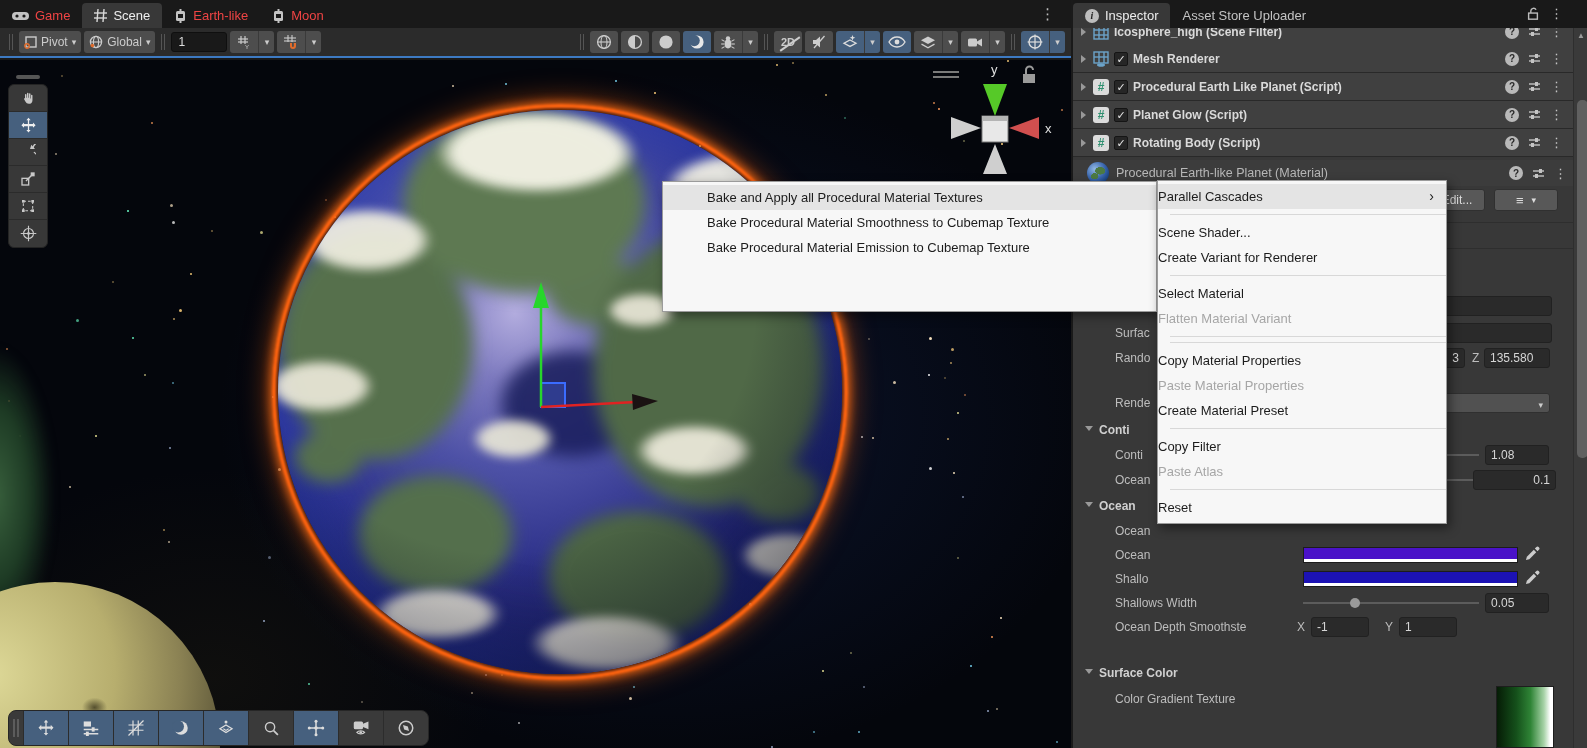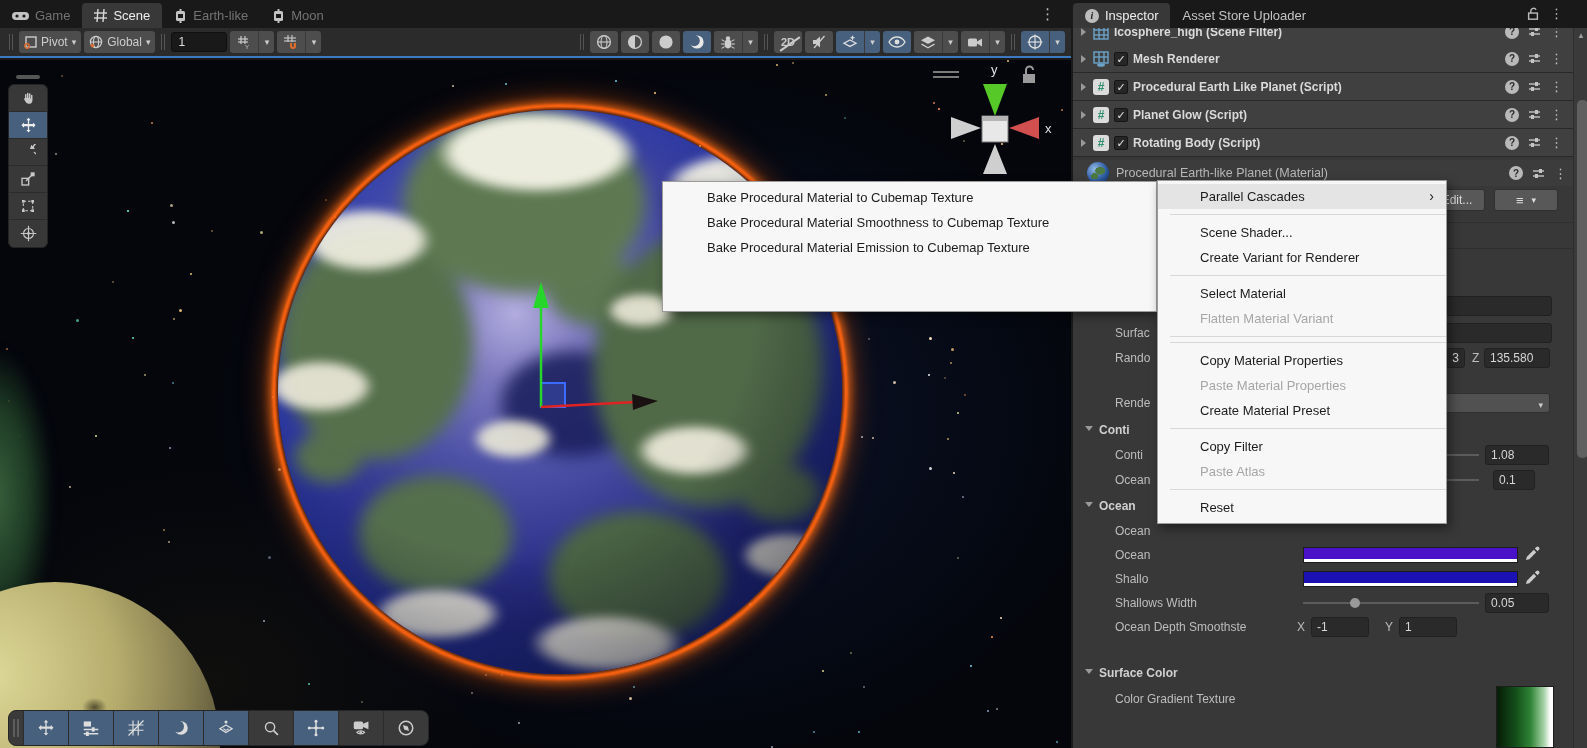--- a/index.html
+++ b/index.html
@@ -3,21 +3,21 @@
 <meta charset="utf-8">
 <style>
   * { margin:0; padding:0; box-sizing:border-box; }
   html,body { width:1587px; height:748px; overflow:hidden; }
   body { font-family:"Liberation Sans", sans-serif; background:#282828; position:relative; font-size:12px; color:#c8c8c8; }
   .r { position:absolute; }
 
   
   .left-pane { left:0; top:0; width:1071px; height:748px; background:#191919; }
   .tabbar { left:0; top:0; width:100%; height:28px; background:#191919; display:flex; align-items:flex-end; }
-  .tab { height:25px; display:flex; align-items:center; gap:6px; padding:0 12px; color:#737373; font-size:13px; border-radius:4px 4px 0 0; cursor:default; }
+  .tab { height:25px; display:flex; align-items:center; gap:6px; padding:0 12px; color:#ef4444; font-size:13px; border-radius:4px 4px 0 0; cursor:default; }
   .tab.active { background:#383838; color:#eee; }
   .tab svg { flex:0 0 auto; }
   .pane-kebab { color:#bbb; font-size:15px; line-height:28px; }
 
   .toolbar { left:0; top:28px; width:1071px; height:30px; background:#2b2b2b; border-bottom:2px solid #3d7ac2; display:flex; align-items:center; gap:3px; padding:0 6px; }
   .vsep { width:4px; height:16px; border-left:1px solid #555; border-right:1px solid #555; margin:0 3px; }
   .tbtn { height:22px; min-width:28px; padding:0 5px; background:#4d4d4d; border-radius:3px; display:flex; align-items:center; justify-content:center; gap:4px; color:#ccc; font-size:12px; }
   .tbtn.active { background:#46607e; }
   .tbtn .dd { font-size:9px; color:#ccc; }
   .tbtn-split { display:flex; }
@@ -146,21 +146,21 @@
 
   .vscroll { left:500px; top:28px; width:16px; height:720px; background:#3a3a3a; border-left:1px solid #2e2e2e; }
   .vscroll .up { position:absolute; left:3px; top:3px; font-size:8px; color:#9a9a9a; }
   .vthumb { position:absolute; left:2.5px; top:72px; width:11px; height:358px; background:#606060; border-radius:5px; }
 
   
   .menu { position:absolute; background:#f7f7f7; border:1px solid #9b9b9b; box-shadow:3px 4px 10px rgba(0,0,0,.45); z-index:50; padding:3px 0; color:#1c1c1c; font-size:13px; }
   .bake-menu { left:662px; top:181px; width:495px; height:131px; }
   .bake-menu .mi { height:25px; line-height:25px; padding-left:44px; }
   .mat-menu { left:1157px; top:180px; width:290px; }
-  .mat-menu .mi { height:25px; line-height:25px; padding-left:42px; position:relative; }
+  .mat-menu .mi { height:25px; line-height:25px; position:relative; }
   .mi.hl { background:#e4e4e4; }
   .mi.dis { color:#a6a6a6; }
   .msep { height:1px; background:#d8d8d8; margin:5px 0 5px 12px; }
   .subarrow { position:absolute; right:12px; top:0; font-size:14px; }
 </style>
 </head>
 <body>
 
 <div class="r left-pane">
 
@@ -858,21 +858,21 @@
     <span class="track" style="left:230px; width:176px;"></span>
     <span class="knob" style="left:330px;"></span>
     <span class="pinput" style="left:412px; width:64px;">
         <span>1.08</span>
       </span>
   </div>
   <div class="r prow" style="top:469px;">
     <span class="plabel">Ocean</span>
     <span class="track" style="left:230px; width:176px;"></span>
     <span class="knob" style="left:310px;"></span>
-    <span class="pinput" style="left:420px; width:42px;">
+    <span class="pinput" style="left:400px; width:83px;justify-content:flex-end;">
         <span>0.1</span>
       </span>
   </div>
   <div class="r prow" style="top:495px;">
     <span class="pfold"></span>
     <span class="plabel bold">Ocean</span>
   </div>
   <div class="r prow" style="top:520px;">
     <span class="plabel">Ocean</span>
   </div>
@@ -924,21 +924,21 @@
   </div>
   <div class="r gradthumb"></div>
 
   <div class="r vscroll">
     <span class="up">▲</span>
     <span class="vthumb"></span>
   </div>
 </div>
 
 <div class="menu bake-menu">
-  <div class="mi">Bake Procedural Material to Cubemap Texture</div>
+  <div class="mi hl">Bake and Apply all Procedural Material Textures</div>
   <div class="mi">Bake Procedural Material Smoothness to Cubemap Texture</div>
   <div class="mi">Bake Procedural Material Emission to Cubemap Texture</div>
 </div>
 
 <div class="menu mat-menu">
   <div class="mi hl"><span>Parallel Cascades</span><span class="subarrow">›</span></div>
   <div class="msep"></div>
   <div class="mi">Scene Shader...</div>
   <div class="mi">Create Variant for Renderer</div>
   <div class="msep"></div>

